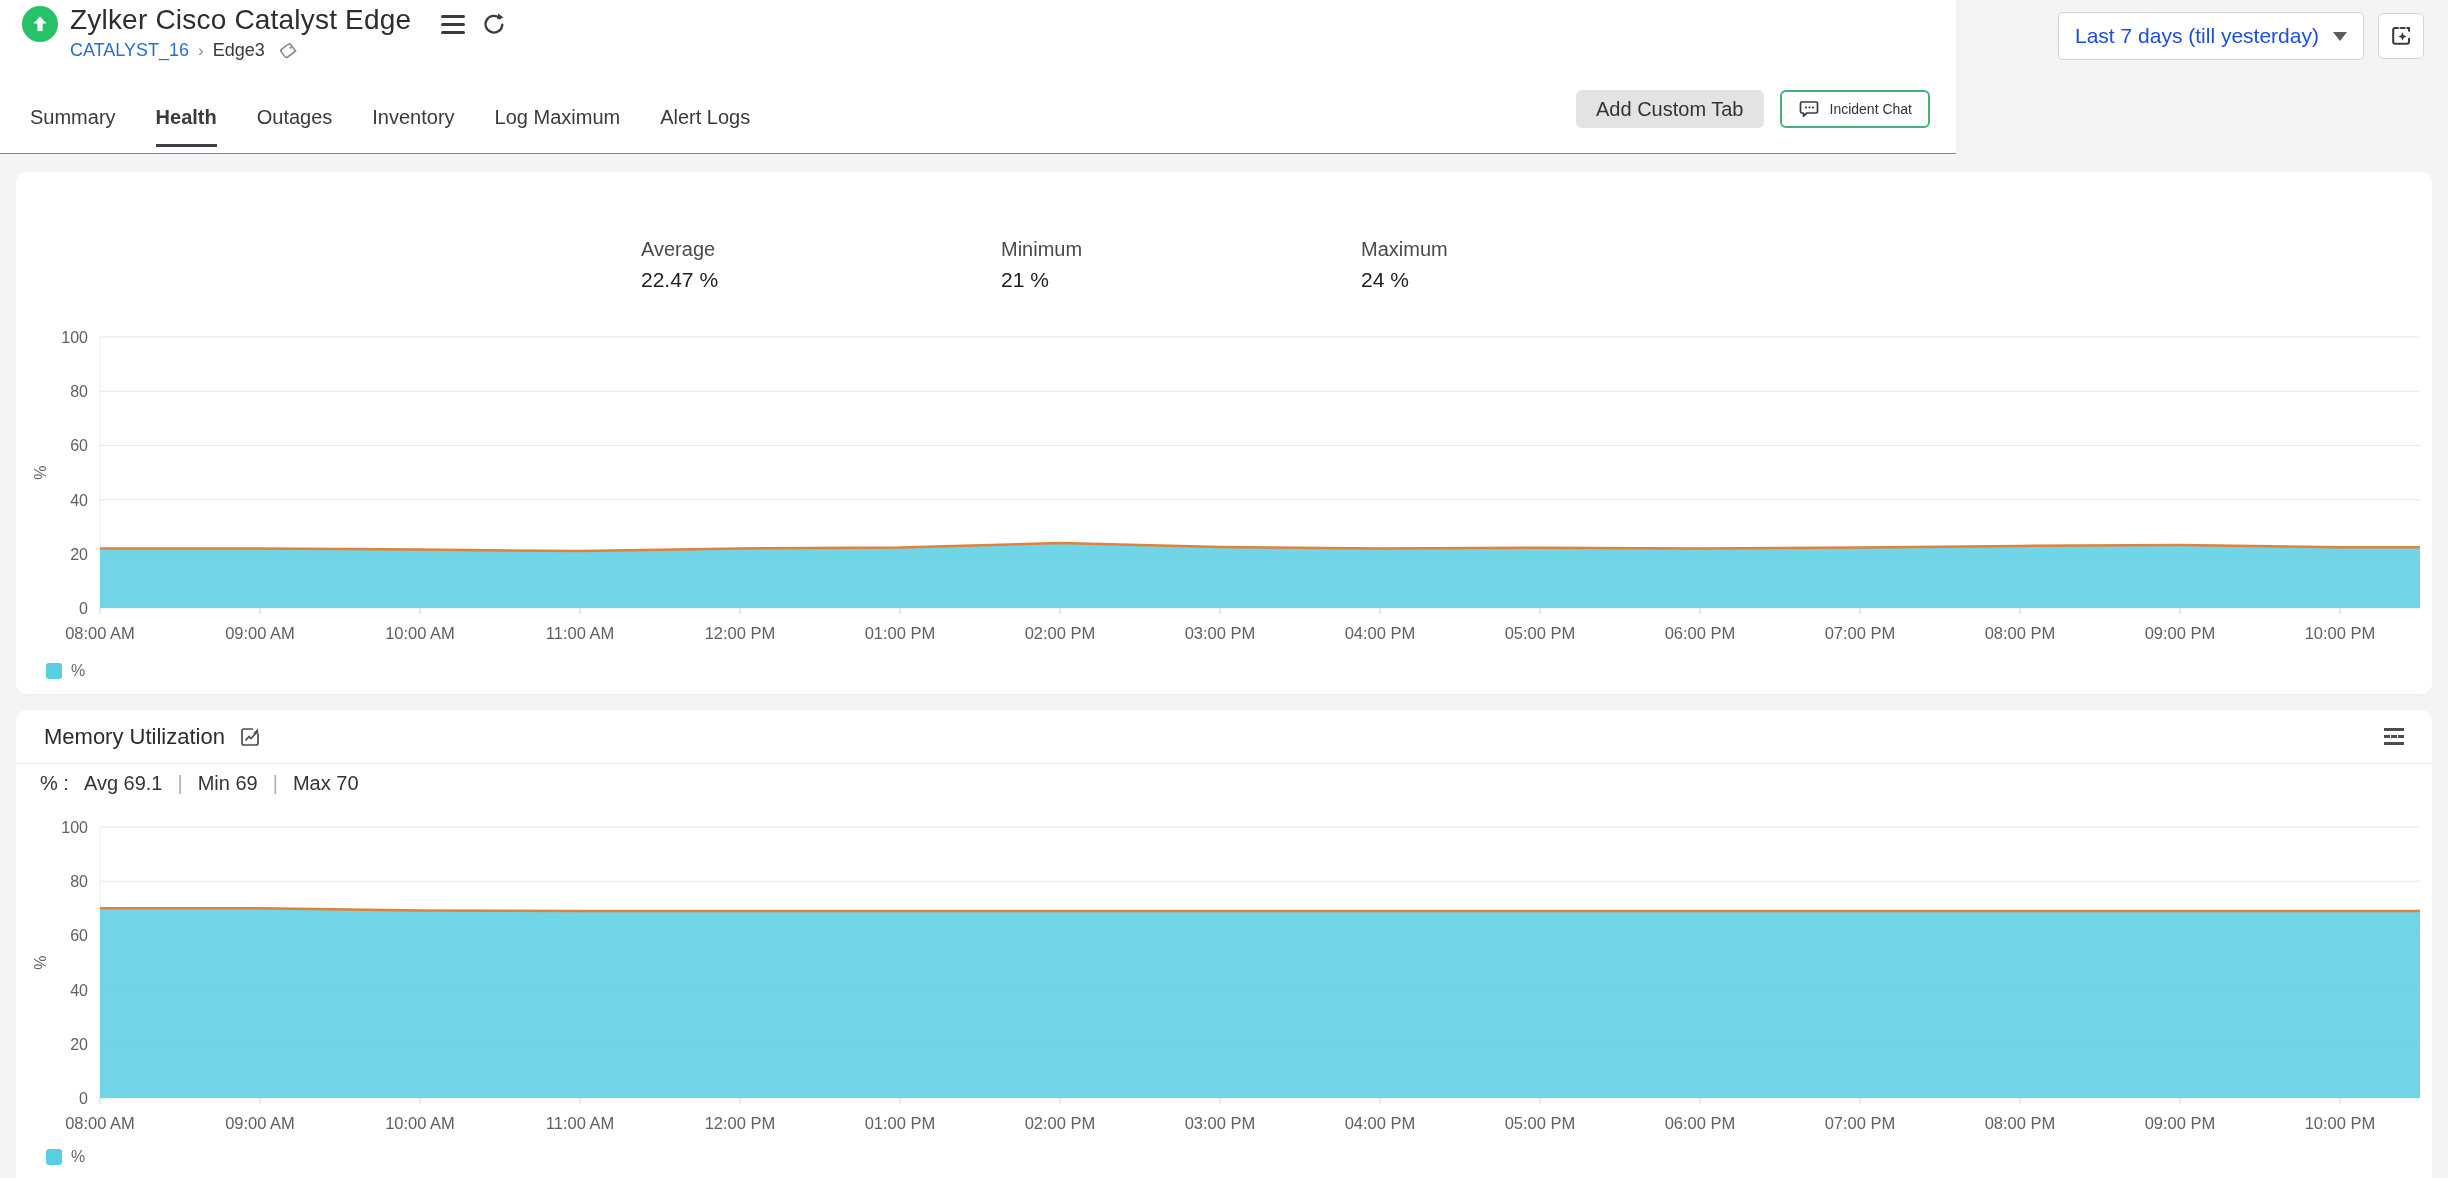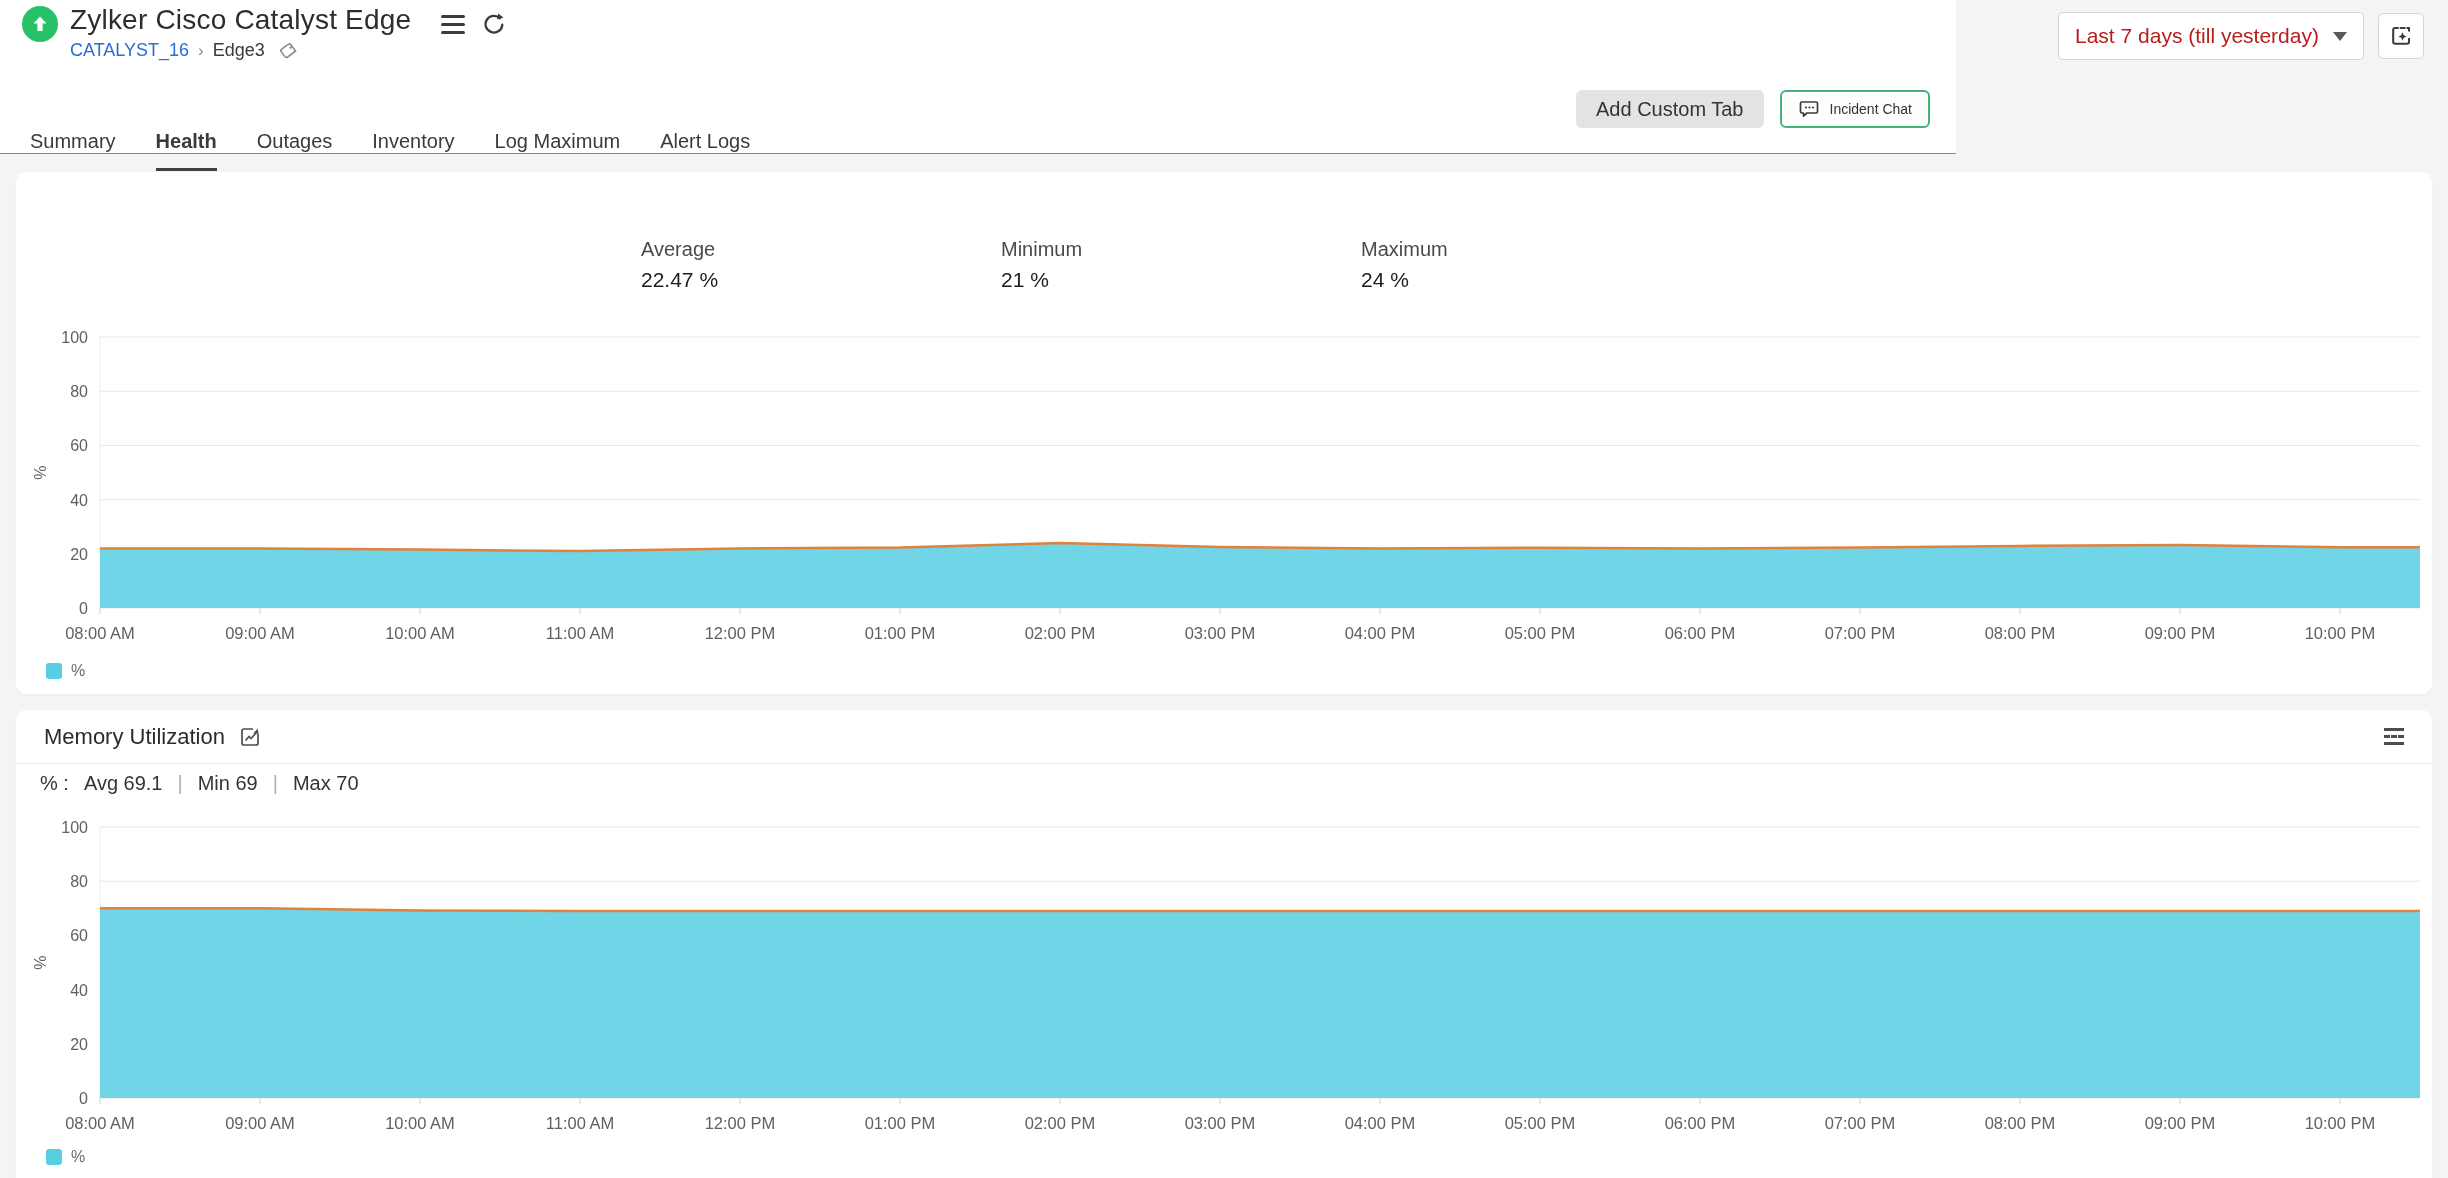--- a/index.html
+++ b/index.html
@@ -12,26 +12,26 @@
   .page-title { position:absolute; left:70px; top:4px; font-size:28px; font-weight:500; color:#2b2d33; letter-spacing:.2px; }
   .hamburger-icon { position:absolute; left:441px; top:15px; width:24px; cursor:pointer; }
   .hamburger-icon i { display:block; height:3px; background:#3c3c3c; border-radius:2px; margin-bottom:5px; }
   .refresh-icon { position:absolute; left:481px; top:11px; cursor:pointer; }
   .breadcrumb { position:absolute; left:70px; top:40px; display:flex; align-items:center; gap:9px; font-size:18px; }
   .crumb-link { color:#2b6cd4; cursor:pointer; }
   .crumb-sep { color:#8a8a8a; font-size:17px; }
   .crumb-current { color:#3a3a3a; }
   .tag-icon { margin-left:4px; cursor:pointer; display:flex; }
 
-  .daterange { position:absolute; left:2058px; top:12px; width:306px; height:48px; background:#fff; border:1px solid #ddd2cb; border-radius:5px; display:flex; align-items:center; justify-content:space-between; padding:0 16px; font-size:21px; color:#b91c1c; cursor:pointer; }
+  .daterange { position:absolute; left:2058px; top:12px; width:306px; height:48px; background:#fff; border:1px solid #ddd2cb; border-radius:5px; display:flex; align-items:center; justify-content:space-between; padding:0 16px; font-size:21px; color:#1d4ed8; cursor:pointer; }
   .caret-down { width:0; height:0; border-left:7px solid transparent; border-right:7px solid transparent; border-top:9px solid #5a5a5a; }
   .frame-btn { position:absolute; left:2378px; top:13px; width:46px; height:46px; background:#fff; border:1px solid #d6d6d6; border-radius:6px; display:flex; align-items:center; justify-content:center; cursor:pointer; }
 
   .tabs { position:absolute; left:30px; top:106px; display:flex; gap:40px; font-size:20px; color:#3a3a3a; }
-  .tab { padding-bottom:15px; cursor:pointer; border-bottom:3px solid transparent;margin-top:24px; }
+  .tab { padding-bottom:15px; cursor:pointer; border-bottom:3px solid transparent; }
   .tab.active { font-weight:600; border-bottom-color:#3d4045; }
 
   .header-actions { position:absolute; right:26px; top:90px; display:flex; gap:16px; }
   .btn-gray { background:#e3e3e4; border:none; border-radius:6px; height:38px; padding:0 20px; font-size:20px; color:#333; font-family:inherit; display:flex; align-items:center; cursor:pointer; }
   .btn-green { background:#fdfefd; border:2px solid #47b17a; border-radius:6px; height:38px; padding:0 16px; font-size:14px; color:#333; font-family:inherit; display:flex; align-items:center; gap:10px; cursor:pointer; }
 
   
   .panel { position:absolute; left:16px; width:2416px; background:#fff; border-radius:10px; box-shadow:0 1px 2px rgba(0,0,0,.03); }
   #cpu-panel { top:172px; height:522px; }
   #memory-panel { top:710px; height:520px; }

